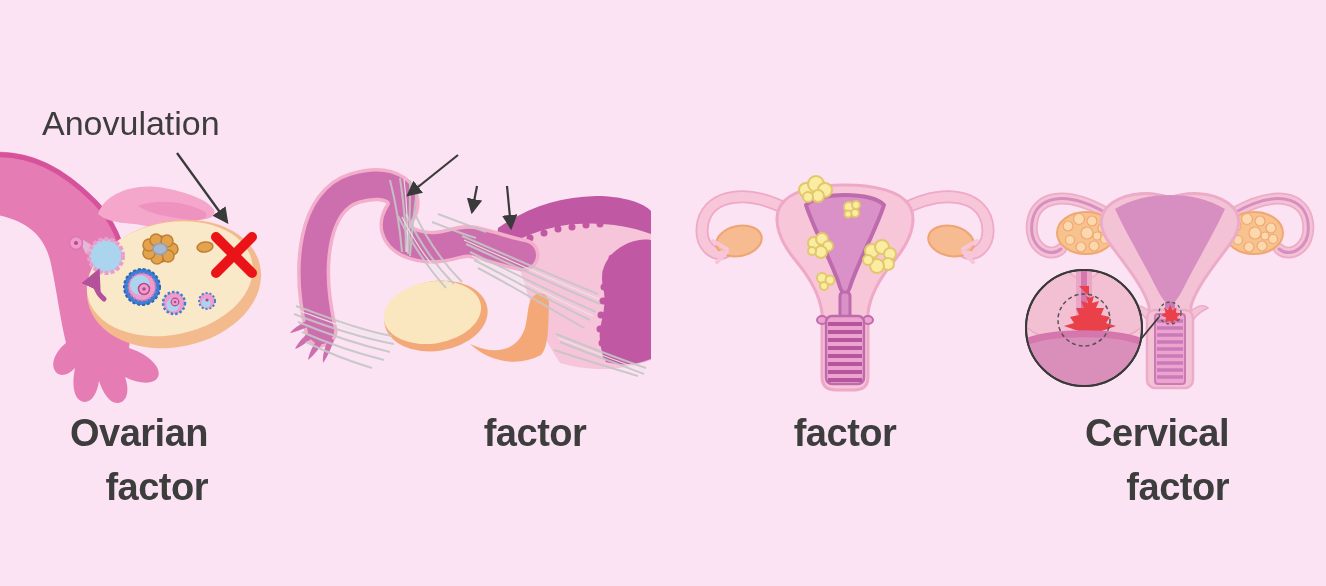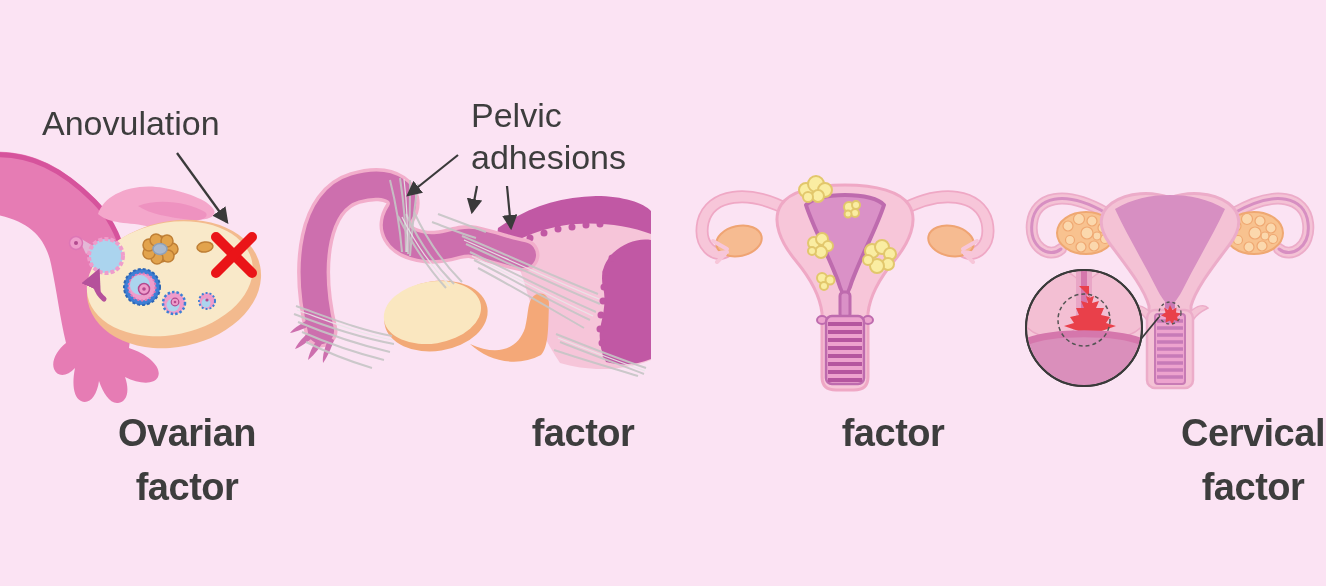--- a/index.html
+++ b/index.html
@@ -1,21 +1,21 @@
 <!DOCTYPE html>
 <html style="--bg: #FBE3F3; --ink: #3D3D3D; --arrow: #3A3A3A; --red-x: #EA1418; --red-inflamed: #E9404A; --p1-tube: #E67CB4; --p1-tube-edge: #D6539C; --p1-fimbria-light: #F4A7CB; --p1-fimbria-mid: #EE92C0; --p1-ovary-rim: #F3BA8E; --p1-ovary: #F9E9C9; --foll-blue: #3D7FD6; --foll-blue-dark: #2E66B5; --foll-blue-light: #ABD4EE; --foll-pink: #DD76B6; --foll-pink-light: #EF9CCB; --foll-pink-deep: #B34A8F; --corpus-orange: #E2A34C; --corpus-orange-dark: #BF7F35; --corpus-center: #A9B9CF; --purple-arrow: #B5519B; --gray-strand: #C6C6C6; --gray-strand-light: #E8E8E8; --p2-tube: #CD6FAE; --p2-tube-edge: #F2AECB; --p2-uterus: #F6C5D9; --p2-dark: #C158A4; --p2-ovary: #FAE7C0; --p2-ovary-rim: #F2A977; --p2-stalk: #F4A878; --p3-body: #F7C6D9; --p3-body-edge: #EFA8C5; --p3-cavity: #DA91C7; --p3-cavity-edge: #BE6BAE; --fibroid: #FAEDA2; --fibroid-edge: #E2C76C; --p3-ovary: #F6BB91; --p3-ovary-edge: #EFA473; --stripe-bg: #EDA3CE; --stripe: #B5569F; --stripe2: #C77BB8; --p4-body: #F4C2D5; --p4-body-edge: #ECACC9; --p4-cavity: #D78FC2; --p4-canal: #C87BB5; --p4-ovary: #F8C28F; --p4-ovary-bump: #FBD8AD; --p4-ovary-edge: #EFA872; --mag-top: #F5C8D9; --mag-lobe: #F3BFD3; --mag-lobe-edge: #EBA8C5; --mag-bottom: #DA8FBB; --mag-band: #D577AC; --mag-canal: #E9A6C6; --dash-gray: #555555; --outline: #3A3A3A;"><head>
 <meta charset="utf-8">
 <style>
   html,body{margin:0;padding:0;}
   #canvas{position:relative;width:1326px;height:586px;background:var(--bg);overflow:hidden;
           font-family:"Liberation Sans",sans-serif;}
   #art{position:absolute;left:0;top:0;}
   .annotation{position:absolute;color:var(--ink);font-size:34px;line-height:42px;white-space:nowrap;font-weight:400;}
-  .factor-label{position:absolute;transform:translateX(-50%);text-align:center;color:var(--ink);
-                font-size:38px;font-weight:bold;line-height:54px;letter-spacing:-0.5px;white-space:nowrap;margin-left:48px;}
+  .factor-label{position:absolute;transform:translateX(-50%);text-align:right;color:var(--ink);
+                font-size:38px;font-weight:bold;line-height:54px;letter-spacing:-0.5px;white-space:nowrap;}
 </style>
 </head>
 <body>
 
 <div id="canvas">
 
 <svg id="art" width="1326" height="586" viewBox="0 0 1326 586" xmlns="http://www.w3.org/2000/svg">
   <defs>
     <marker id="ah" viewBox="0 0 10 10" refX="8.5" refY="5" markerWidth="7" markerHeight="7" orient="auto">
       <path d="M0,0 L10,5 L0,10 Z" style="fill:var(--arrow)"></path>
@@ -306,33 +306,29 @@
         <path d="M1026,342 C1052,331 1116,331 1142,342" style="fill:none;stroke:var(--mag-band);stroke-width:7"></path>
         <circle cx="1084" cy="320" r="26" style="fill:none;stroke:var(--dash-gray);stroke-width:1.5;stroke-dasharray:4 3"></circle>
       </g>
       <circle cx="1084" cy="328" r="58" style="fill:none;stroke:var(--outline);stroke-width:2"></circle>
     </g>
   </g>
 </svg>
 
 <div class="annotation" style="left:42px;top:102px">Anovulation</div>
 
-<div class="annotation" style="left:471px;top:94px">
-  <div>Pelvic</div>
-  <div>adhesions</div>
-</div>
 
 <div class="factor-label" style="left:139px;top:406px">
   <div>Ovarian</div>
   <div>factor</div>
 </div>
 <div class="factor-label" style="left:535px;top:406px">
   <div>factor</div>
 </div>
 <div class="factor-label" style="left:845px;top:406px">
   <div>factor</div>
 </div>
-<div class="factor-label" style="left:1205px;top:406px">
+<div class="factor-label" style="left:1157px;top:406px">
   <div>Cervical</div>
   <div>factor</div>
 </div>
 
 </div>
 
 </body></html>

